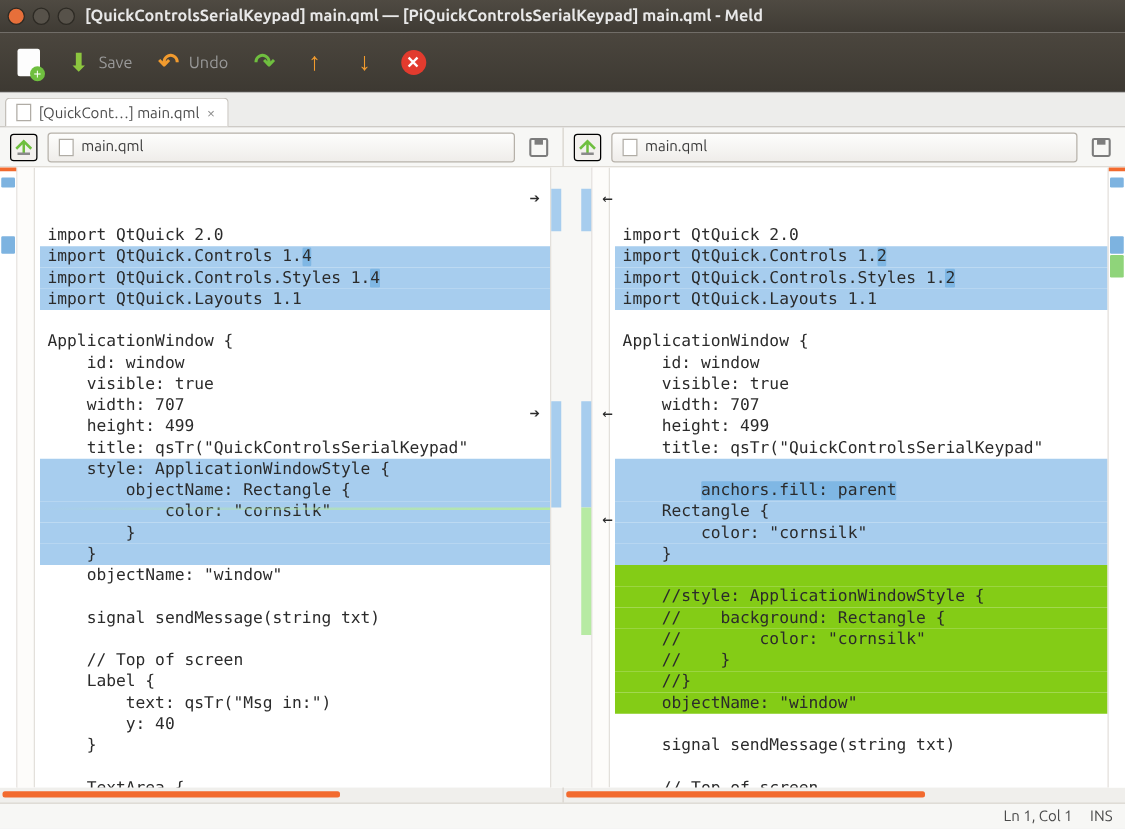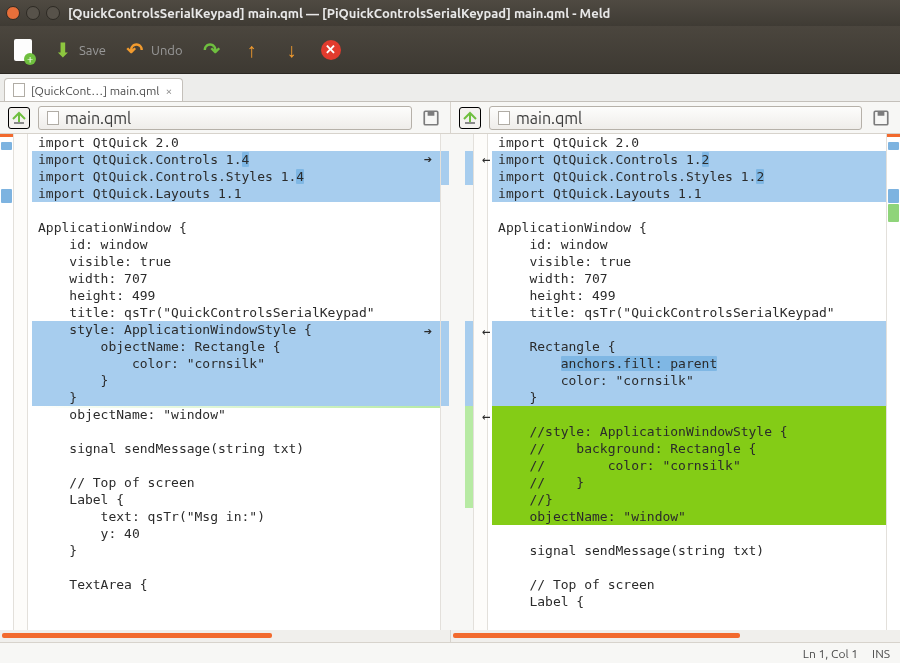--- a/index.html
+++ b/index.html
@@ -106,21 +106,21 @@
     flex: 1;
     height: 24px;
     border: 1px solid #b6b1a9;
     border-radius: 3px;
     background: linear-gradient(#fdfdfc, #efedea);
     display: flex;
     align-items: center;
     padding: 0 8px;
     gap: 6px;
     color: #3a3a3a;
-    font-size: 16px;
+    font-size: 12px;
   }
   .save-btn {
     width: 22px; height: 22px;
     display: flex; align-items: center; justify-content: center;
     cursor: pointer;
   }
   
   .panes {
     display: flex;
     height: 496px;
@@ -128,21 +128,21 @@
     position: relative;
   }
   .pane {
     flex: 1 1 50%;
     position: relative;
     font-family: "DejaVu Sans Mono","Liberation Mono",monospace;
     font-size: 13px;
     overflow: hidden;
     color: #2b2b2b;
   }
-  .pane-inner { padding-left: 18px; }
+  .pane-inner { padding-left: 18px; margin-top: 46px; }
   .gutter {
     position: absolute; left: 0; top: 0; bottom: 0;
     width: 14px;
     background: #fdfcfa;
     border-right: 1px solid #e3e0db;
   }
   .center-strip {
     width: 36px;
     background: #f7f7f5;
     position: relative;
@@ -353,22 +353,22 @@
         <div class="line hlblue">import QtQuick.Controls.Styles 1.<span class="hltok">2</span></div>
         <div class="line hlblue">import QtQuick.Layouts 1.1</div>
         <div class="line"></div>
         <div class="line">ApplicationWindow {</div>
         <div class="line">    id: window</div>
         <div class="line">    visible: true</div>
         <div class="line">    width: 707</div>
         <div class="line">    height: 499</div>
         <div class="line">    title: qsTr("QuickControlsSerialKeypad"</div>
         <div class="line hlblue"></div>
+        <div class="line hlblue">        <span class="hltok">anchors.fill: parent</span></div>
         <div class="line hlblue">    Rectangle {</div>
-        <div class="line hlblue">        <span class="hltok">anchors.fill: parent</span></div>
         <div class="line hlblue">        color: "cornsilk"</div>
         <div class="line hlblue">    }</div>
         <div class="line hlblue hlgreen"></div>
         <div class="line hlgreen">    //style: ApplicationWindowStyle {</div>
         <div class="line hlgreen">    //    background: Rectangle {</div>
         <div class="line hlgreen">    //        color: "cornsilk"</div>
         <div class="line hlgreen">    //    }</div>
         <div class="line hlgreen">    //}</div>
         <div class="line hlgreen">    objectName: "window"</div>
         <div class="line"></div>

